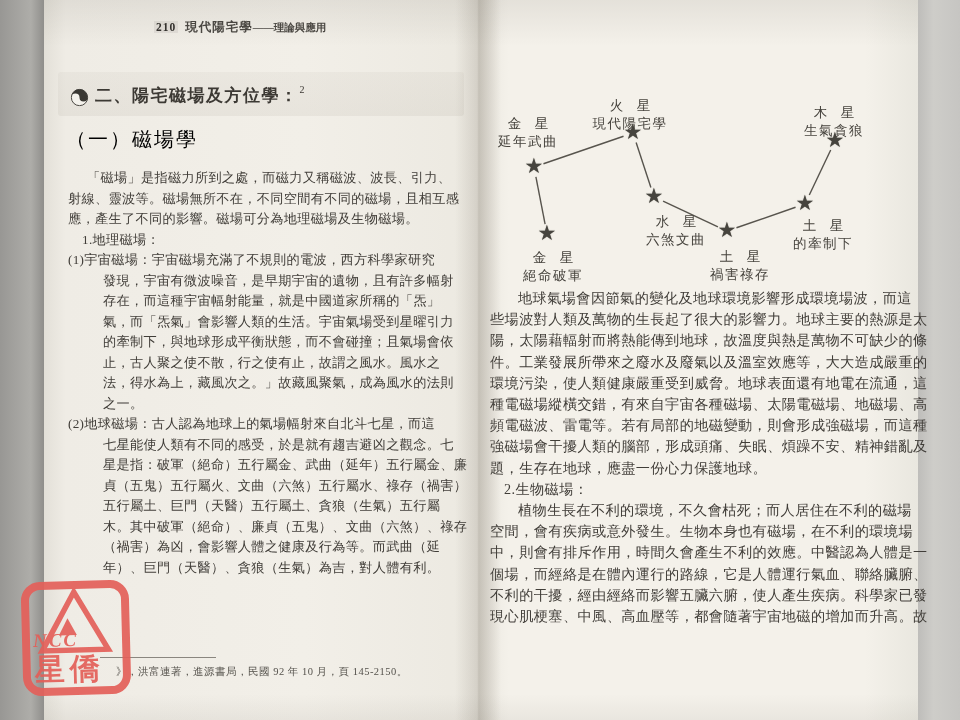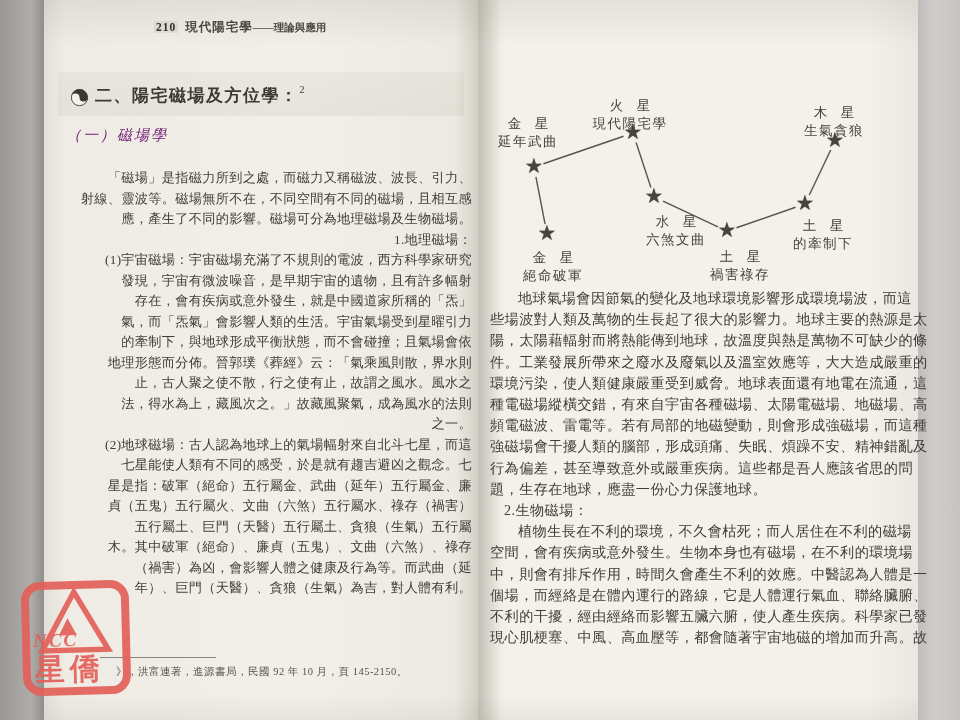--- a/index.html
+++ b/index.html
@@ -34,25 +34,25 @@
   .hdr .bt{font-weight:bold;}
   .hdr .bsub{font-size:10.5px;font-weight:bold;letter-spacing:0;}
 
   
   .band{position:absolute;left:58px;top:72px;width:406px;height:44px;
     background:linear-gradient(180deg,rgba(110,100,85,.05),rgba(110,100,85,.08));border-radius:3px;}
   .sec-title{position:absolute;left:68px;top:84px;font-size:17px;font-weight:bold;
     color:#3c3934;letter-spacing:1.5px;white-space:nowrap;}
   .sec-title .yy{display:inline-block;vertical-align:-3px;margin-right:9px;transform:rotate(90deg);}
   .sec-title sup{font-size:10px;font-weight:normal;vertical-align:8px;margin-left:1px;}
-  .subsec{position:absolute;left:66px;top:126px;font-size:15px;color:#701a75;letter-spacing:2px;font-style:italic;}
+  .subsec{position:absolute;left:66px;top:126px;font-size:20px;color:#000000;letter-spacing:2px;}
 
   
   .body{position:absolute;color:#403d38;}
-  .body-left{left:68px;top:168px;width:404px;font-size:13.2px;line-height:20.5px;letter-spacing:.3px;text-align:right;}
+  .body-left{left:68px;top:168px;width:404px;font-size:13.2px;line-height:20.5px;letter-spacing:.3px;}
   .body-right{left:490px;top:288px;width:428px;font-size:14.2px;line-height:21.2px;letter-spacing:.4px;}
   .bl{white-space:nowrap;}
   .i0{padding-left:0;}
   .i1{padding-left:14px;}
   .i15{padding-left:19px;}
   .i2{padding-left:28px;}
   .i3{padding-left:35px;}
 
   
   .foot-rule{position:absolute;left:100px;top:657px;width:116px;height:1px;background:#8a867f;}
@@ -104,24 +104,23 @@
         </svg></span><span>二、陽宅磁場及方位學：</span><sup>2</sup>
   </div>
   <div class="subsec">（一）磁場學</div>
   <div class="body body-left">
       <div class="bl i15">「磁場」是指磁力所到之處，而磁力又稱磁波、波長、引力、</div>
       <div class="bl i0">射線、靈波等。磁場無所不在，不同空間有不同的磁場，且相互感</div>
       <div class="bl i0">應，產生了不同的影響。磁場可分為地理磁場及生物磁場。</div>
       <div class="bl i1">1.地理磁場：</div>
       <div class="bl i0">(1)宇宙磁場：宇宙磁場充滿了不規則的電波，西方科學家研究</div>
       <div class="bl i3">發現，宇宙有微波噪音，是早期宇宙的遺物，且有許多幅射</div>
-      <div class="bl i3">存在，會有疾病或意外發生，就是中國道家所稱的「炁」</div>
+      <div class="bl i3">存在，而這種宇宙幅射能量，就是中國道家所稱的「炁」</div>
       <div class="bl i3">氣，而「炁氣」會影響人類的生活。宇宙氣場受到星曜引力</div>
       <div class="bl i3">的牽制下，與地球形成平衡狀態，而不會碰撞；且氣場會依</div>
-      <div class="bl i3">地理形態而分佈。晉郭璞《葬經》云：「氣乘風則散，界水則</div>
       <div class="bl i3">止，古人聚之使不散，行之使有止，故謂之風水。風水之</div>
       <div class="bl i3">法，得水為上，藏風次之。」故藏風聚氣，成為風水的法則</div>
       <div class="bl i3">之一。</div>
       <div class="bl i0">(2)地球磁場：古人認為地球上的氣場幅射來自北斗七星，而這</div>
       <div class="bl i3">七星能使人類有不同的感受，於是就有趨吉避凶之觀念。七</div>
       <div class="bl i3">星是指：破軍（絕命）五行屬金、武曲（延年）五行屬金、廉</div>
       <div class="bl i3">貞（五鬼）五行屬火、文曲（六煞）五行屬水、祿存（禍害）</div>
       <div class="bl i3">五行屬土、巨門（天醫）五行屬土、貪狼（生氣）五行屬</div>
       <div class="bl i3">木。其中破軍（絕命）、廉貞（五鬼）、文曲（六煞）、祿存</div>
       <div class="bl i3">（禍害）為凶，會影響人體之健康及行為等。而武曲（延</div>
@@ -177,21 +176,20 @@
     </div>
   <div class="body body-right">
       <div class="bl i2">地球氣場會因節氣的變化及地球環境影響形成環境場波，而這</div>
       <div class="bl i0">些場波對人類及萬物的生長起了很大的影響力。地球主要的熱源是太</div>
       <div class="bl i0">陽，太陽藉輻射而將熱能傳到地球，故溫度與熱是萬物不可缺少的條</div>
       <div class="bl i0">件。工業發展所帶來之廢水及廢氣以及溫室效應等，大大造成嚴重的</div>
       <div class="bl i0">環境污染，使人類健康嚴重受到威脅。地球表面還有地電在流通，這</div>
       <div class="bl i0">種電磁場縱橫交錯，有來自宇宙各種磁場、太陽電磁場、地磁場、高</div>
       <div class="bl i0">頻電磁波、雷電等。若有局部的地磁變動，則會形成強磁場，而這種</div>
       <div class="bl i0">強磁場會干擾人類的腦部，形成頭痛、失眠、煩躁不安、精神錯亂及</div>
-      <div class="bl i0">行為偏差，甚至導致意外或嚴重疾病。這些都是吾人應該省思的問</div>
       <div class="bl i0">題，生存在地球，應盡一份心力保護地球。</div>
       <div class="bl i1">2.生物磁場：</div>
       <div class="bl i2">植物生長在不利的環境，不久會枯死；而人居住在不利的磁場</div>
       <div class="bl i0">空間，會有疾病或意外發生。生物本身也有磁場，在不利的環境場</div>
       <div class="bl i0">中，則會有排斥作用，時間久會產生不利的效應。中醫認為人體是一</div>
       <div class="bl i0">個場，而經絡是在體內運行的路線，它是人體運行氣血、聯絡臟腑、</div>
       <div class="bl i0">不利的干擾，經由經絡而影響五臟六腑，使人產生疾病。科學家已發</div>
       <div class="bl i0">現心肌梗塞、中風、高血壓等，都會隨著宇宙地磁的增加而升高。故</div>
     </div>
 

